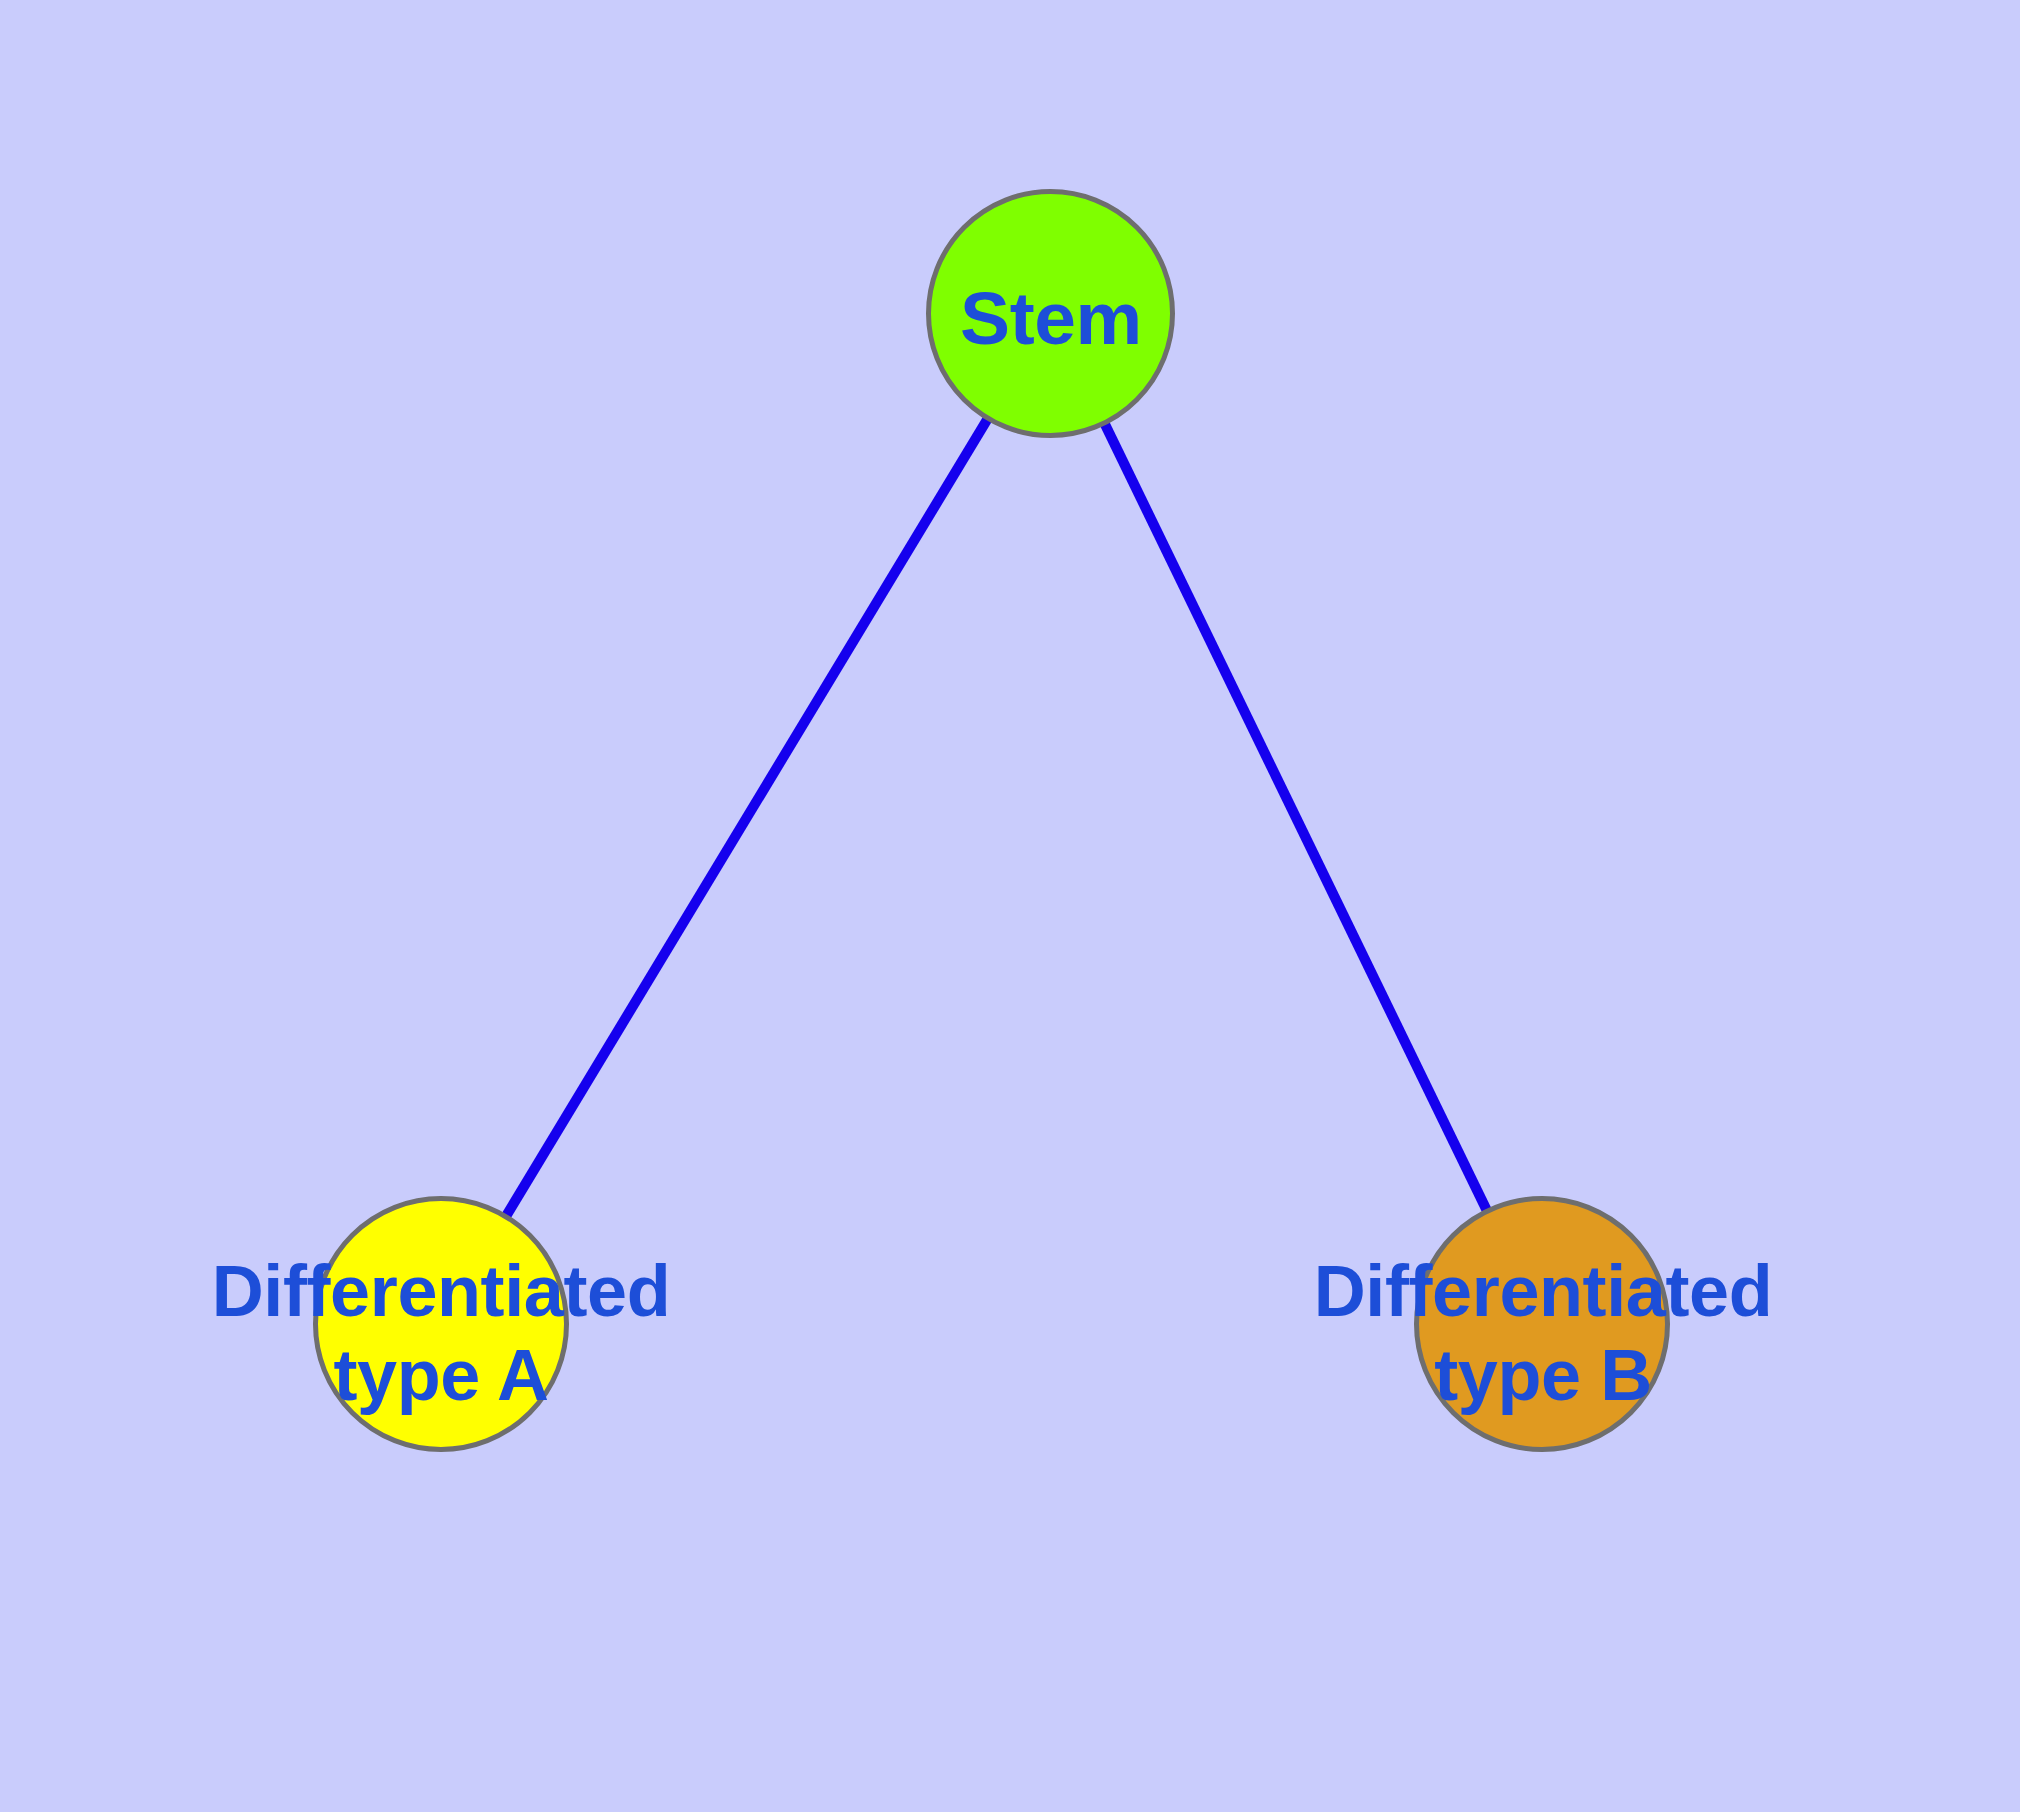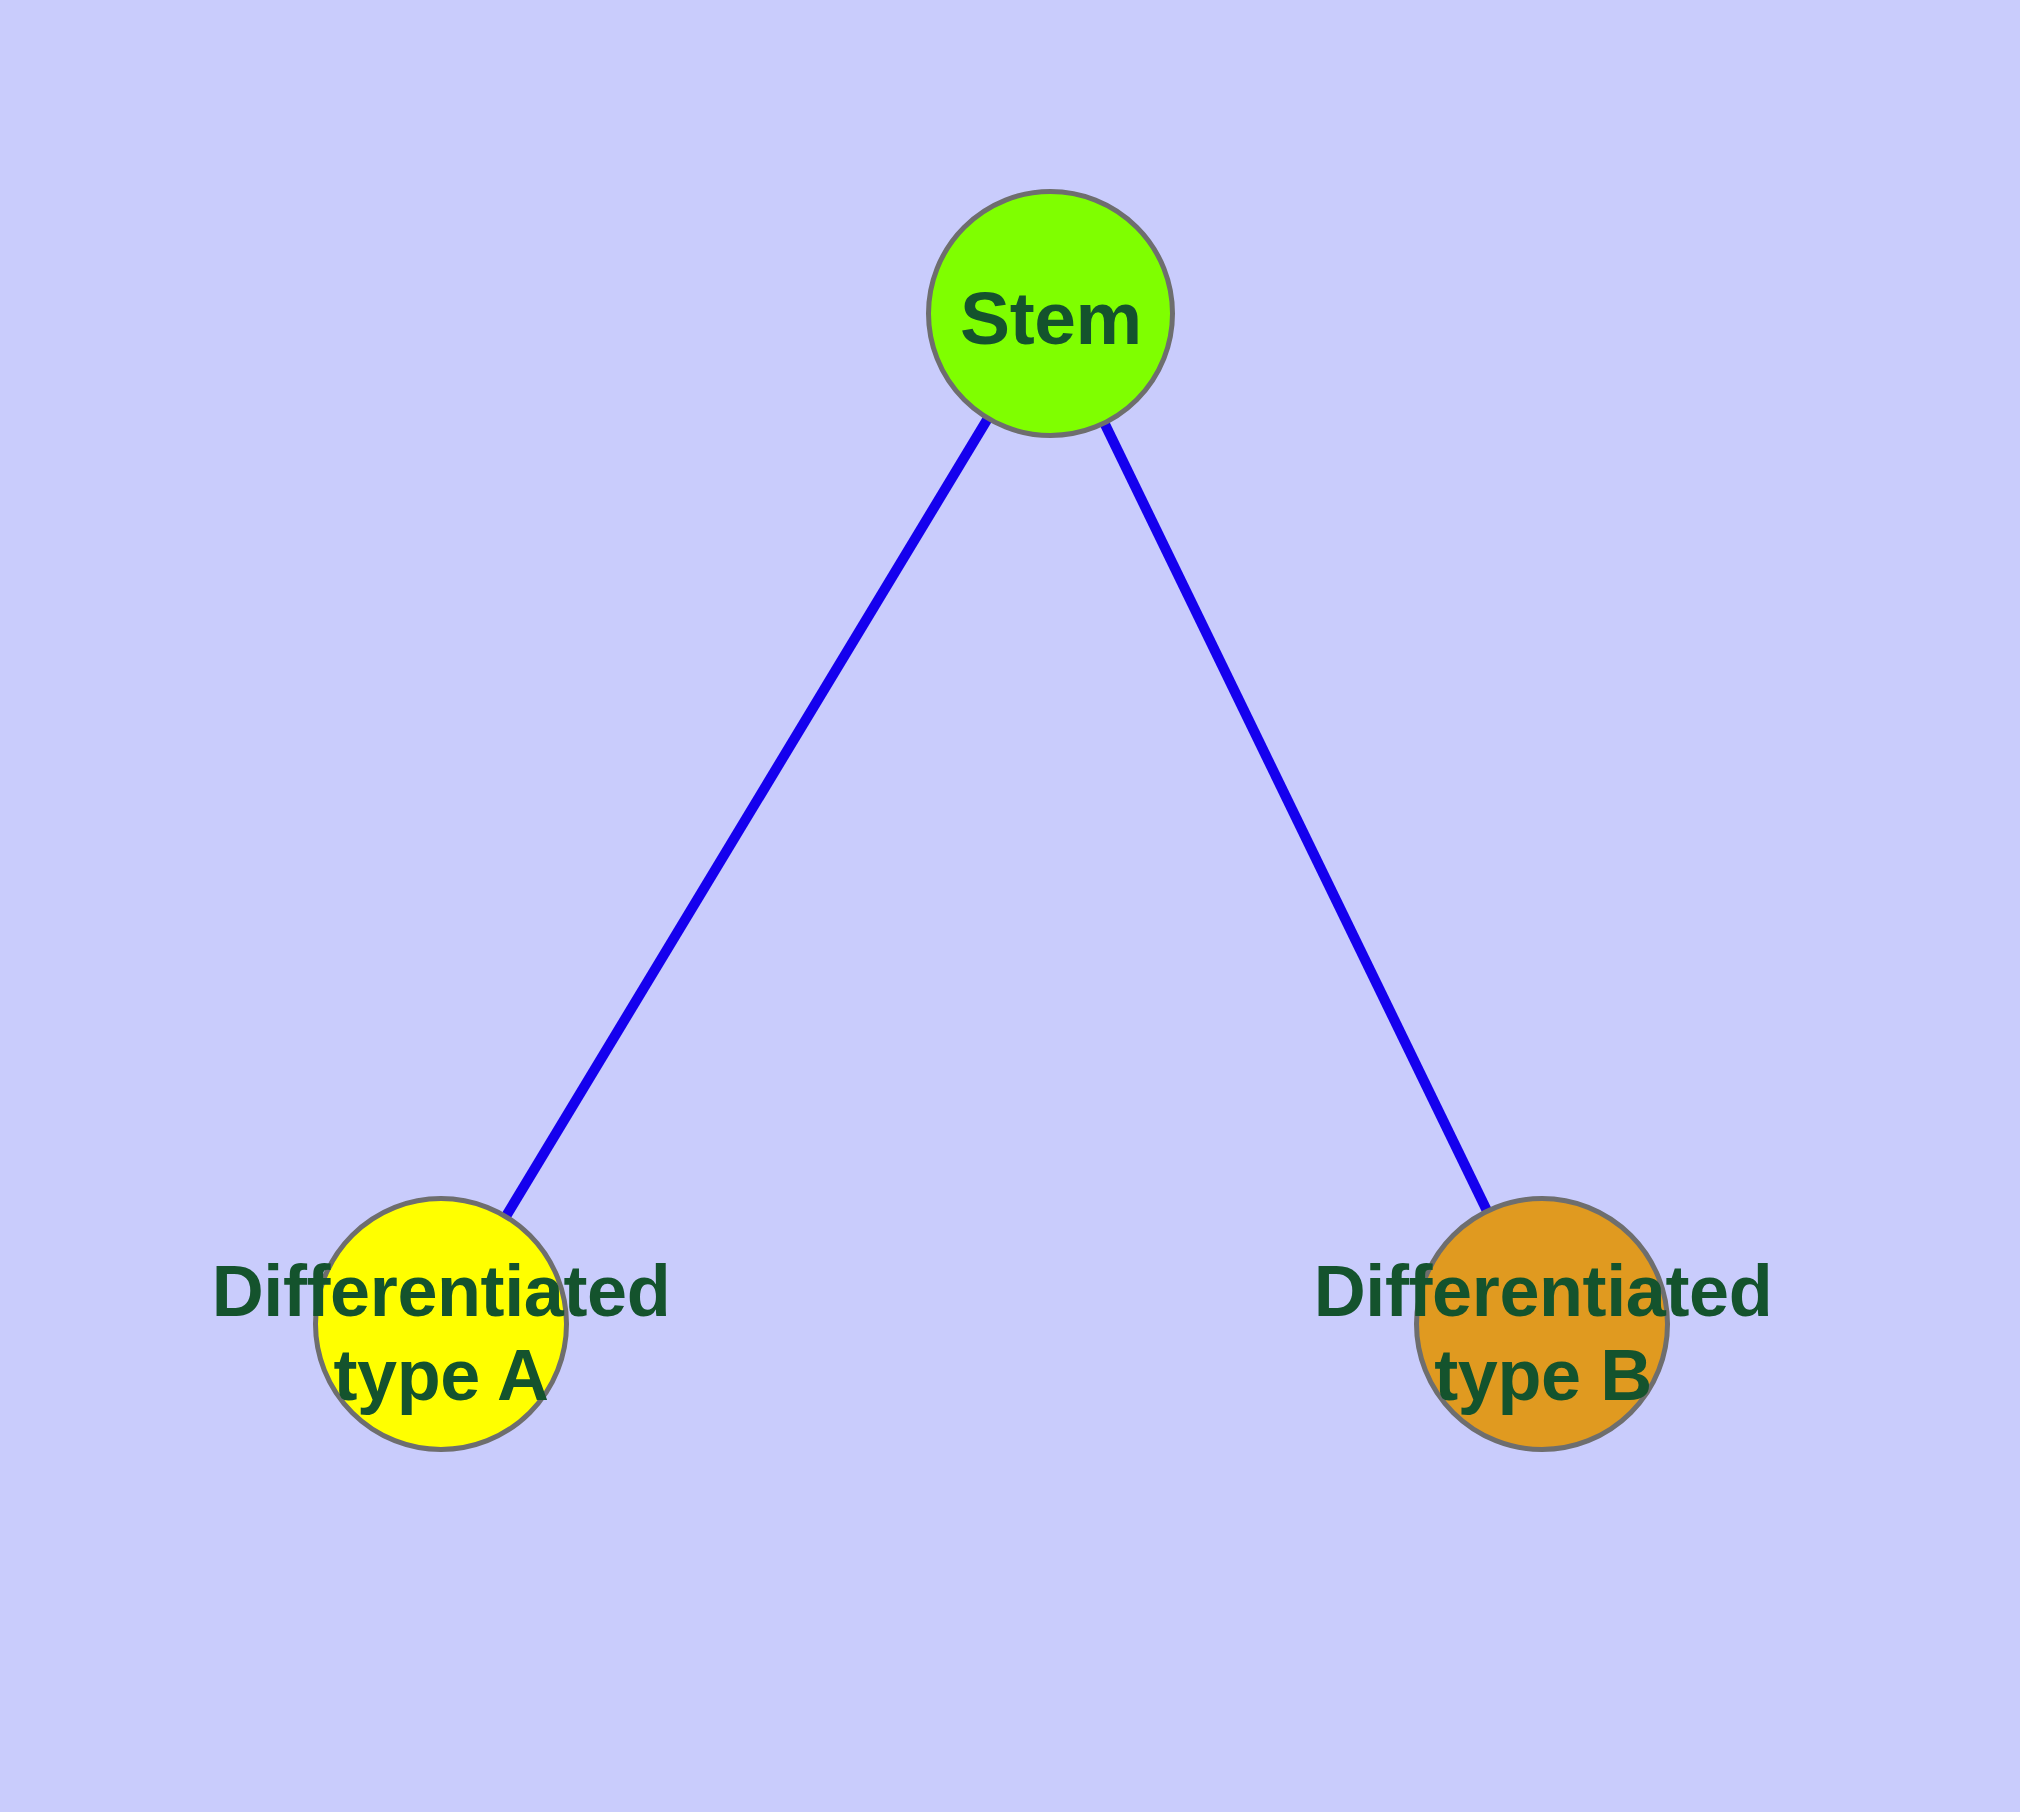--- a/index.html
+++ b/index.html
@@ -54,21 +54,21 @@
     left: 1414px;
     top: 1196px;
     width: 256px;
     height: 256px;
     background: #e09a20;
     border: 5.1px solid #6e6e6e;
   }
   .node-label {
     position: absolute;
     z-index: 3;
-    color: #14532d;
+    color: #1d4ed8;
     font-family: "Liberation Sans", sans-serif;
     font-weight: bold;
     text-align: center;
     white-space: pre;
     line-height: 1.16;
     letter-spacing: -0.4px;
     pointer-events: none;
   }
   .label-stem {
     left: 924px;

